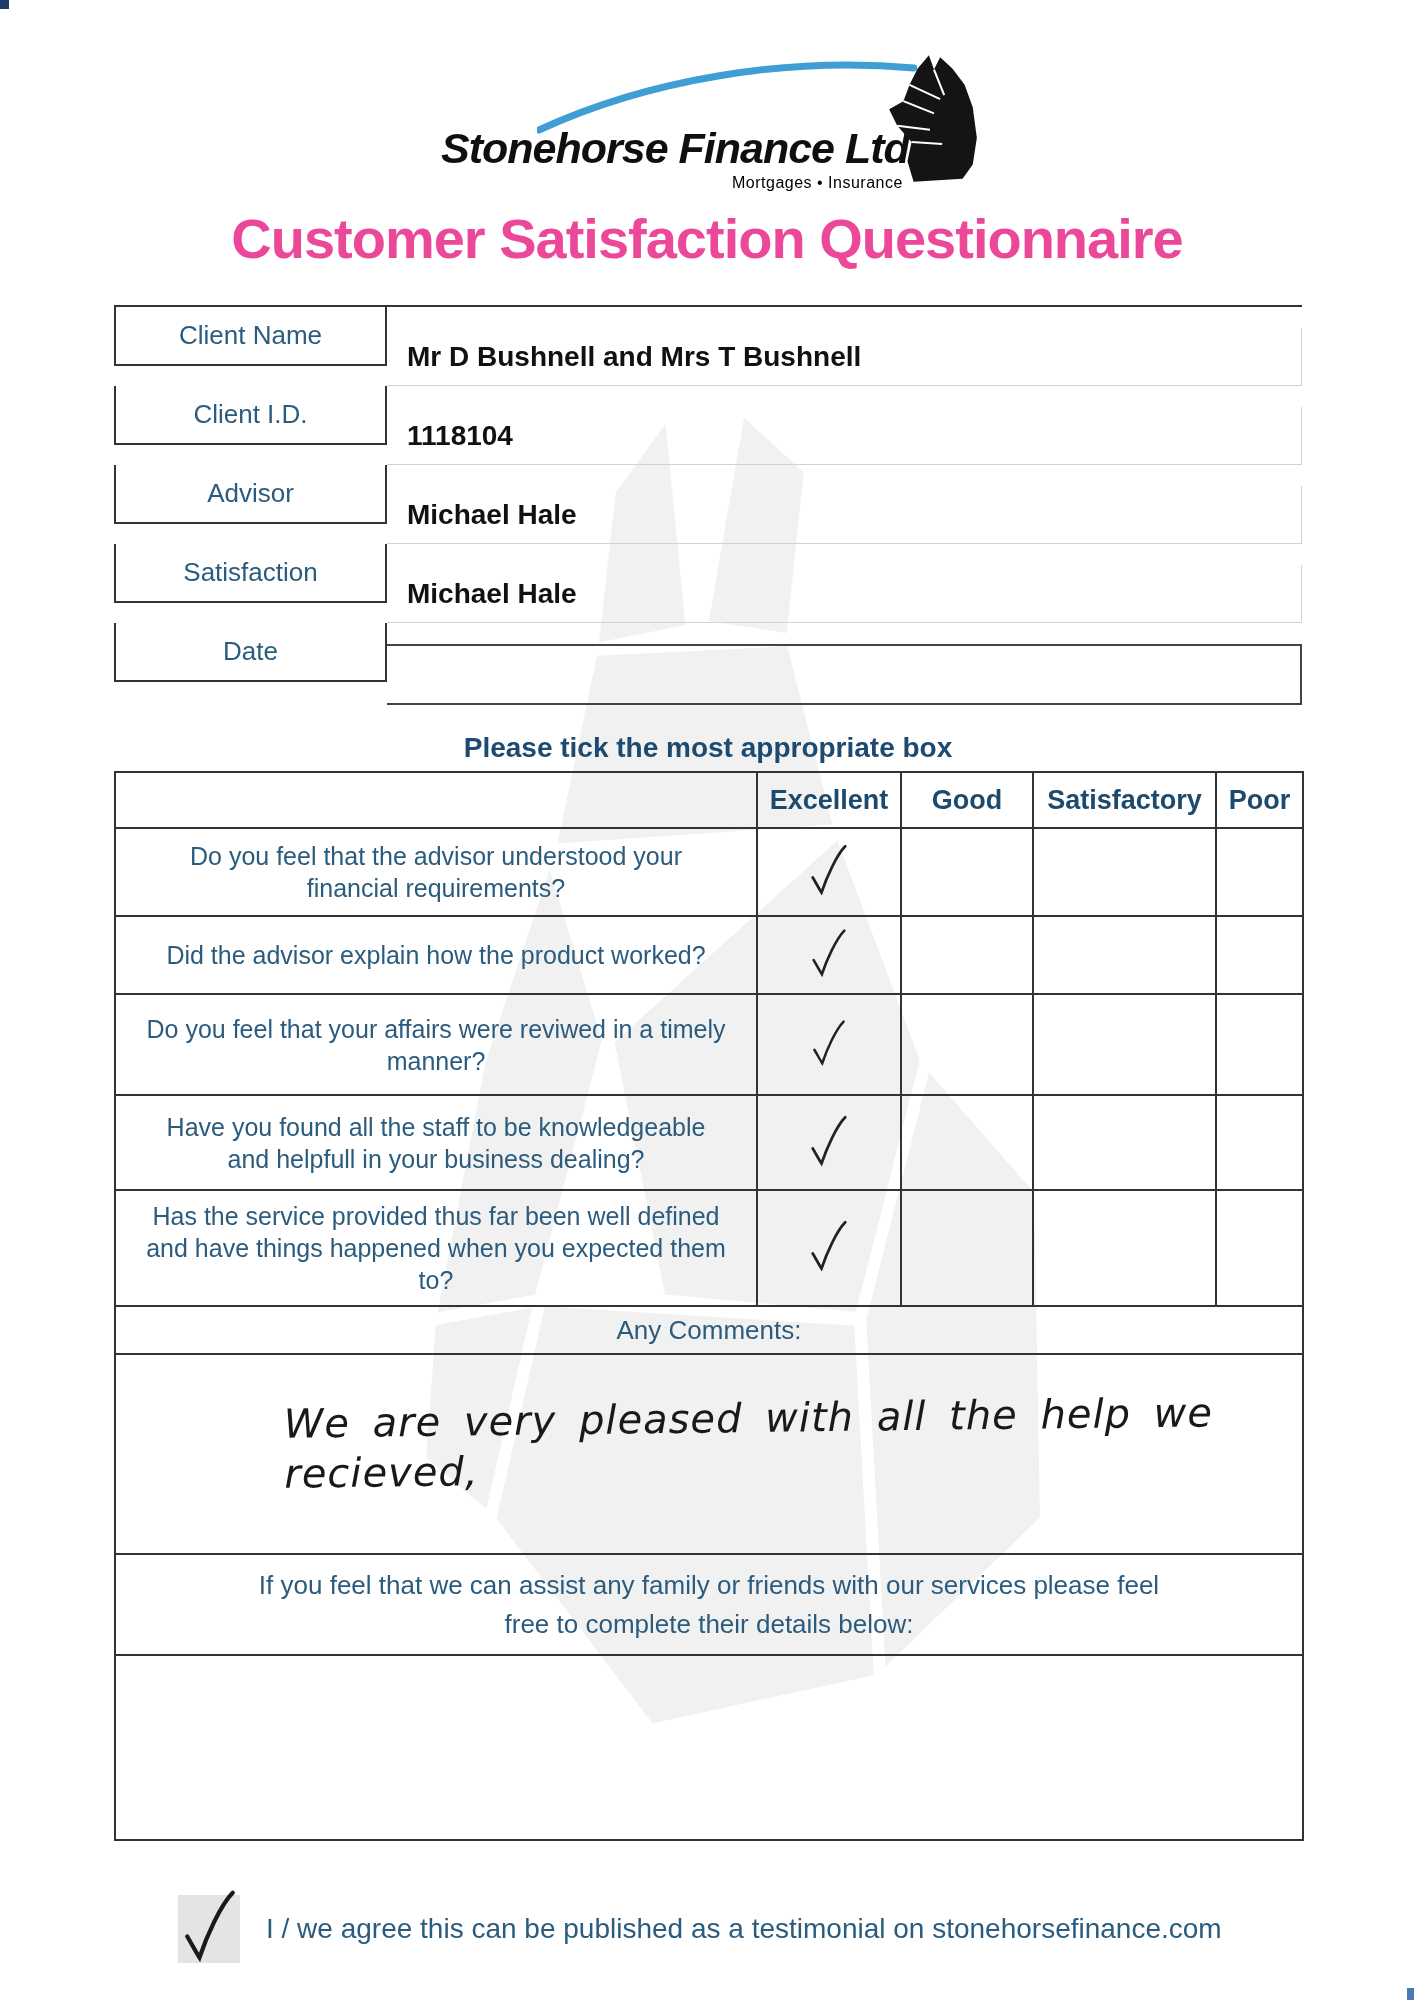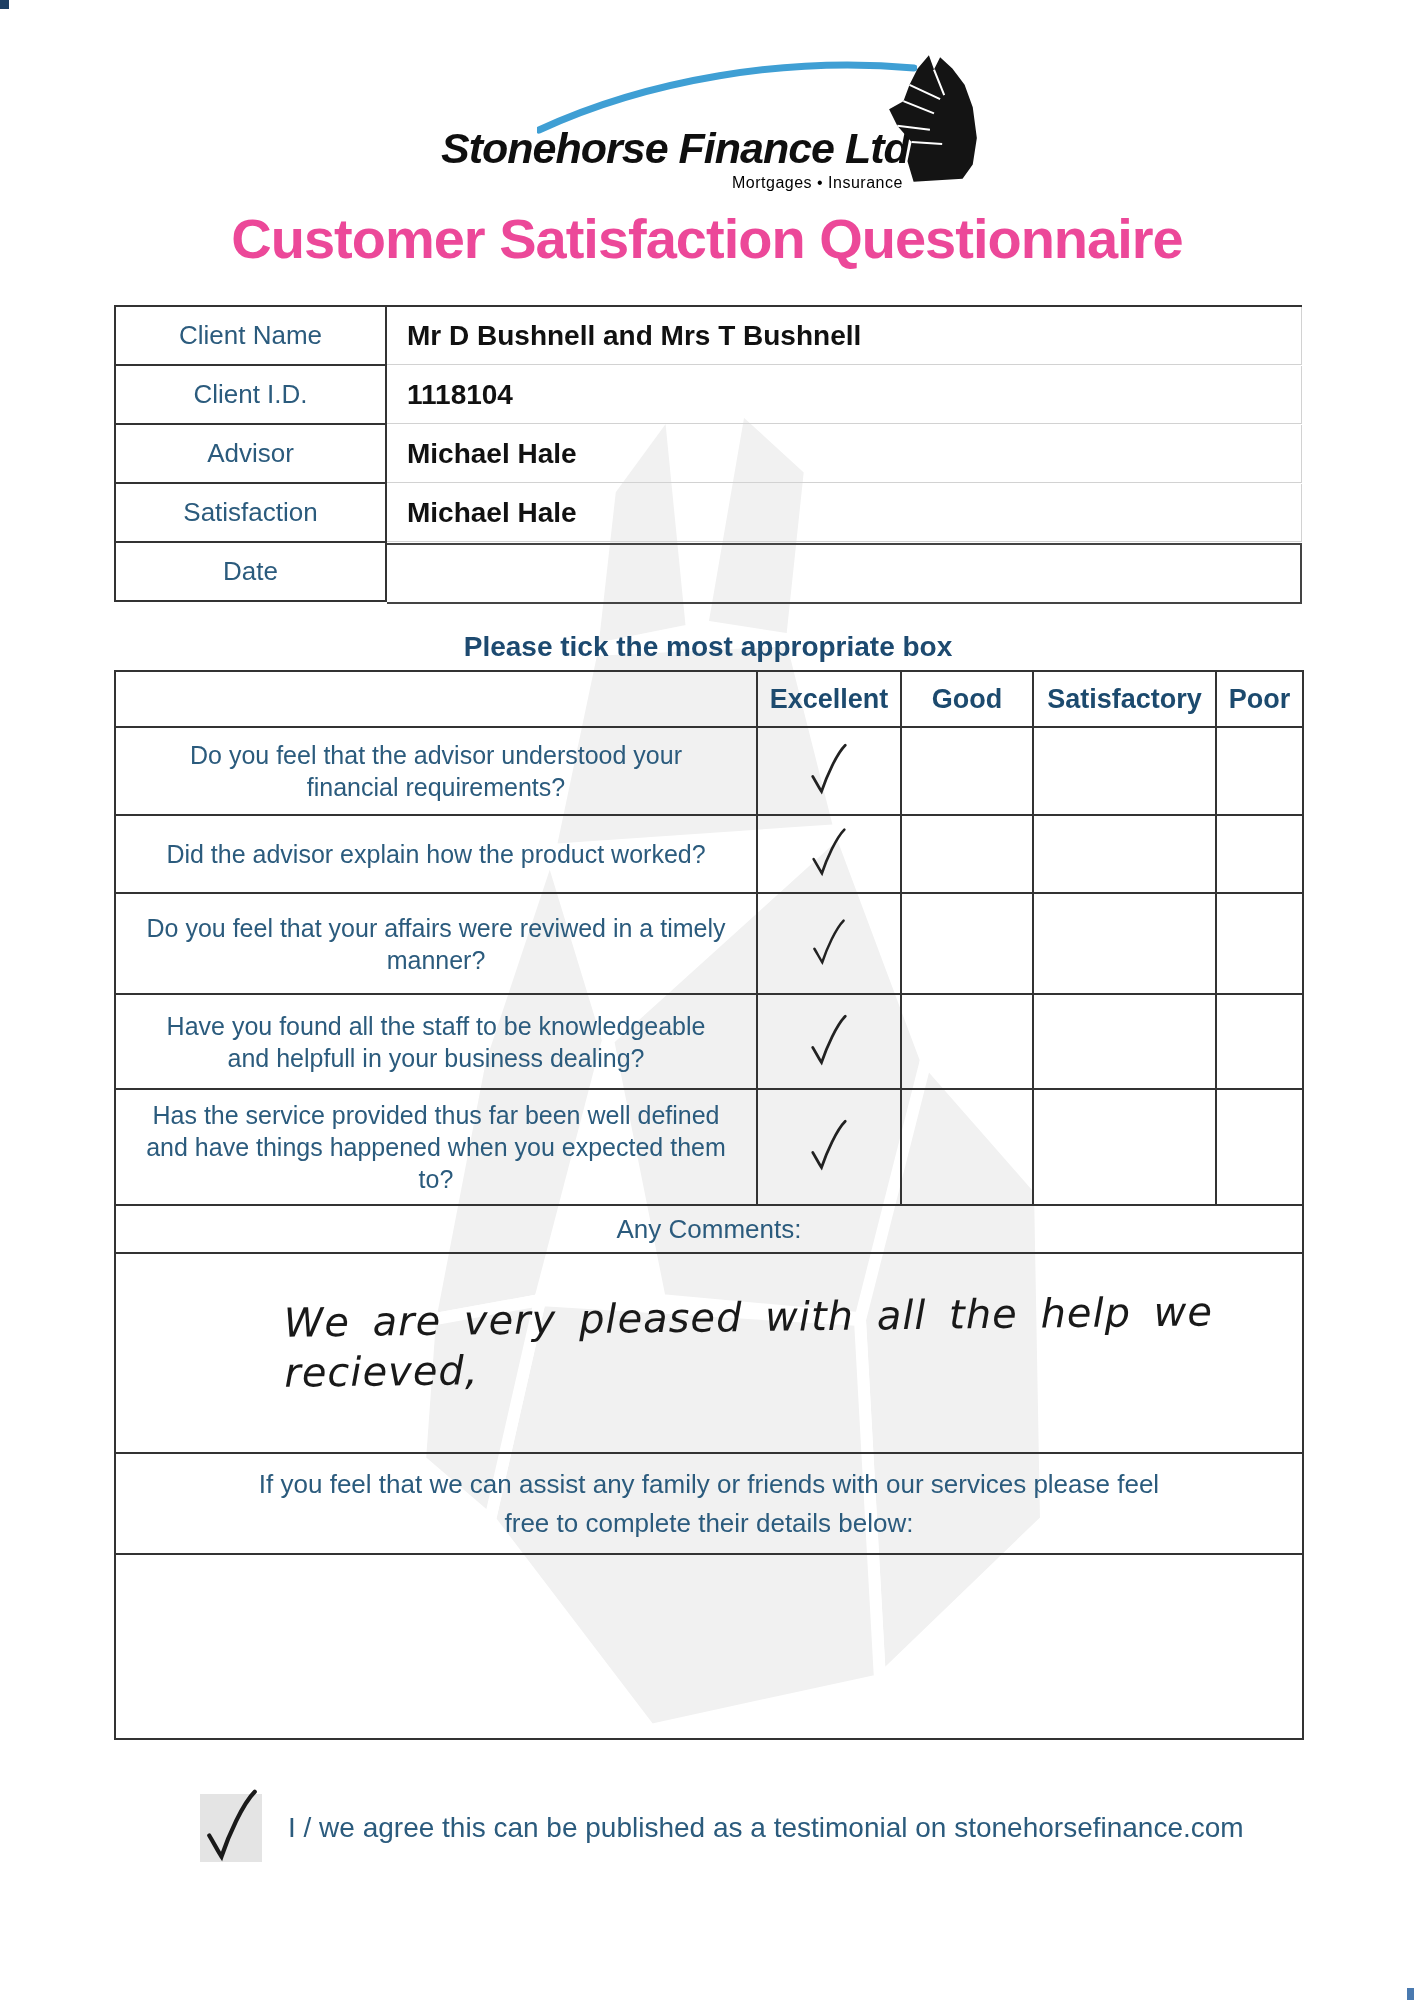--- a/index.html
+++ b/index.html
@@ -39,21 +39,21 @@
   
   .client-table{display:grid;grid-template-columns:273px 1fr;border-top:2px solid #333;}
   .ci-label{
     border:2px solid #333;border-top:none;margin-top:0;
     display:flex;align-items:center;justify-content:center;
     height:57px;color:#2b5b7d;font-size:26px;background:#fff;
   }
   .ci-value{
     height:57px;display:flex;align-items:center;padding-left:20px;
     border-bottom:1px solid #d2d2d2;border-right:1px solid #d2d2d2;
-    font-size:28px;font-weight:bold;color:#111;
+    font-size:28px;font-weight:bold;color:#111;margin-top:21px;
   }
   .ci-value.dark-cell{border:2px solid #444;border-left:none;}
 
   
   .tick-instruction{
     margin-top:20px;height:46px;display:flex;align-items:center;justify-content:center;
     font-size:28px;font-weight:bold;color:#1d4a70;
   }
 
   
@@ -75,21 +75,21 @@
     font-family:"DejaVu Sans",sans-serif;font-style:italic;
     font-size:40px;color:#191919;line-height:1.25;letter-spacing:1px;word-spacing:9px;
     transform:rotate(-0.7deg);white-space:pre-line;
   }
   td.referral-cell{
     height:99px;text-align:center;color:#2b5b7d;font-size:26px;line-height:1.5;padding:0 120px;
   }
   td.empty-box{height:181px;}
 
   
-  .testimonial{margin-top:54px;margin-left:86px;display:flex;align-items:center;}
+  .testimonial{margin-top:54px;margin-left:64px;display:flex;align-items:center;}
   .checkbox{
     position:relative;width:62px;height:68px;background:#e4e4e4;flex:0 0 auto;
   }
   .checkbox .tick-icon{position:absolute;left:4px;top:-14px;}
   .testimonial-text{margin-left:26px;font-size:28px;color:#2b5b7d;}
 </style>
 </head>
 <body>
 
 <div class="page">

